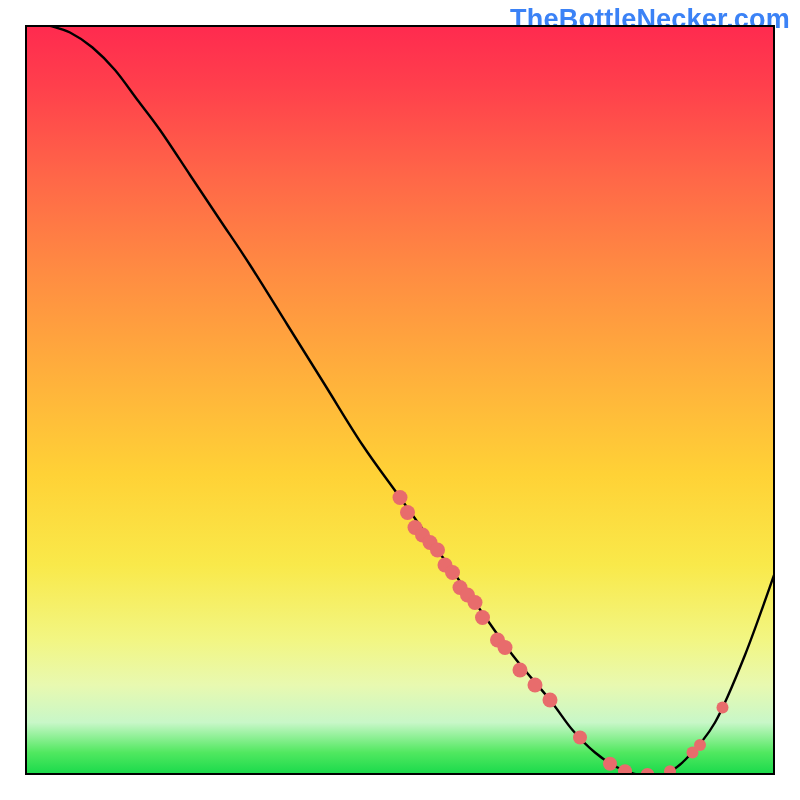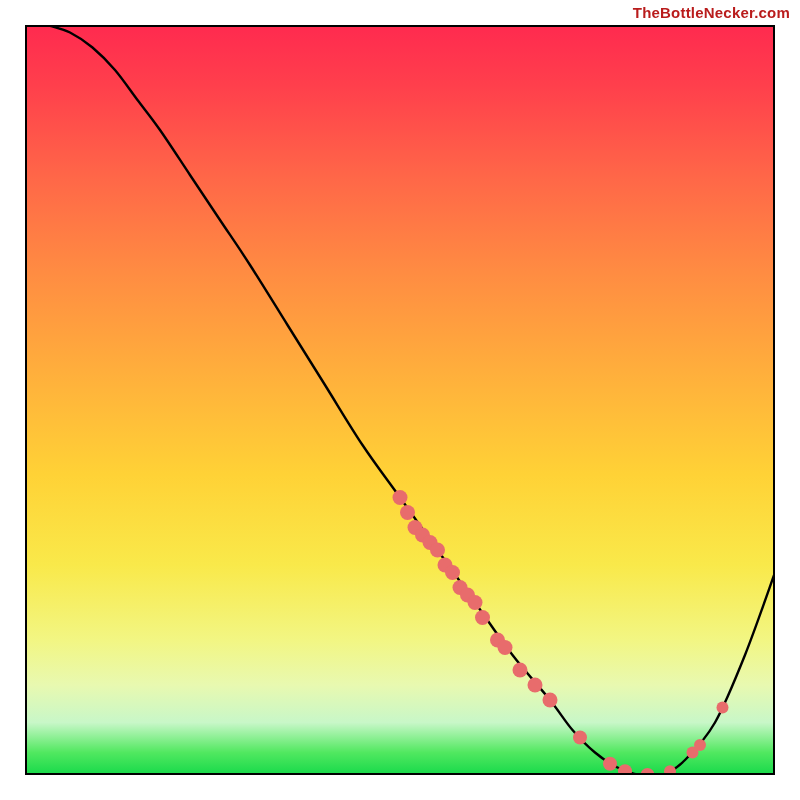--- a/index.html
+++ b/index.html
@@ -13,23 +13,23 @@
   #container {
     position: relative;
     width: 800px;
     height: 800px;
     background: #ffffff;
   }
   #watermark {
     position: absolute;
     top: 4px;
     right: 10px;
-    font-size: 15px;
+    font-size: 27px;
     font-weight: bold;
-    color: #b91c1c;
+    color: #3b82f6;
     letter-spacing: 0.2px;
   }
   #plot-area {
     position: absolute;
     left: 25px;
     top: 25px;
     width: 750px;
     height: 750px;
   }
   #gradient-bg {

